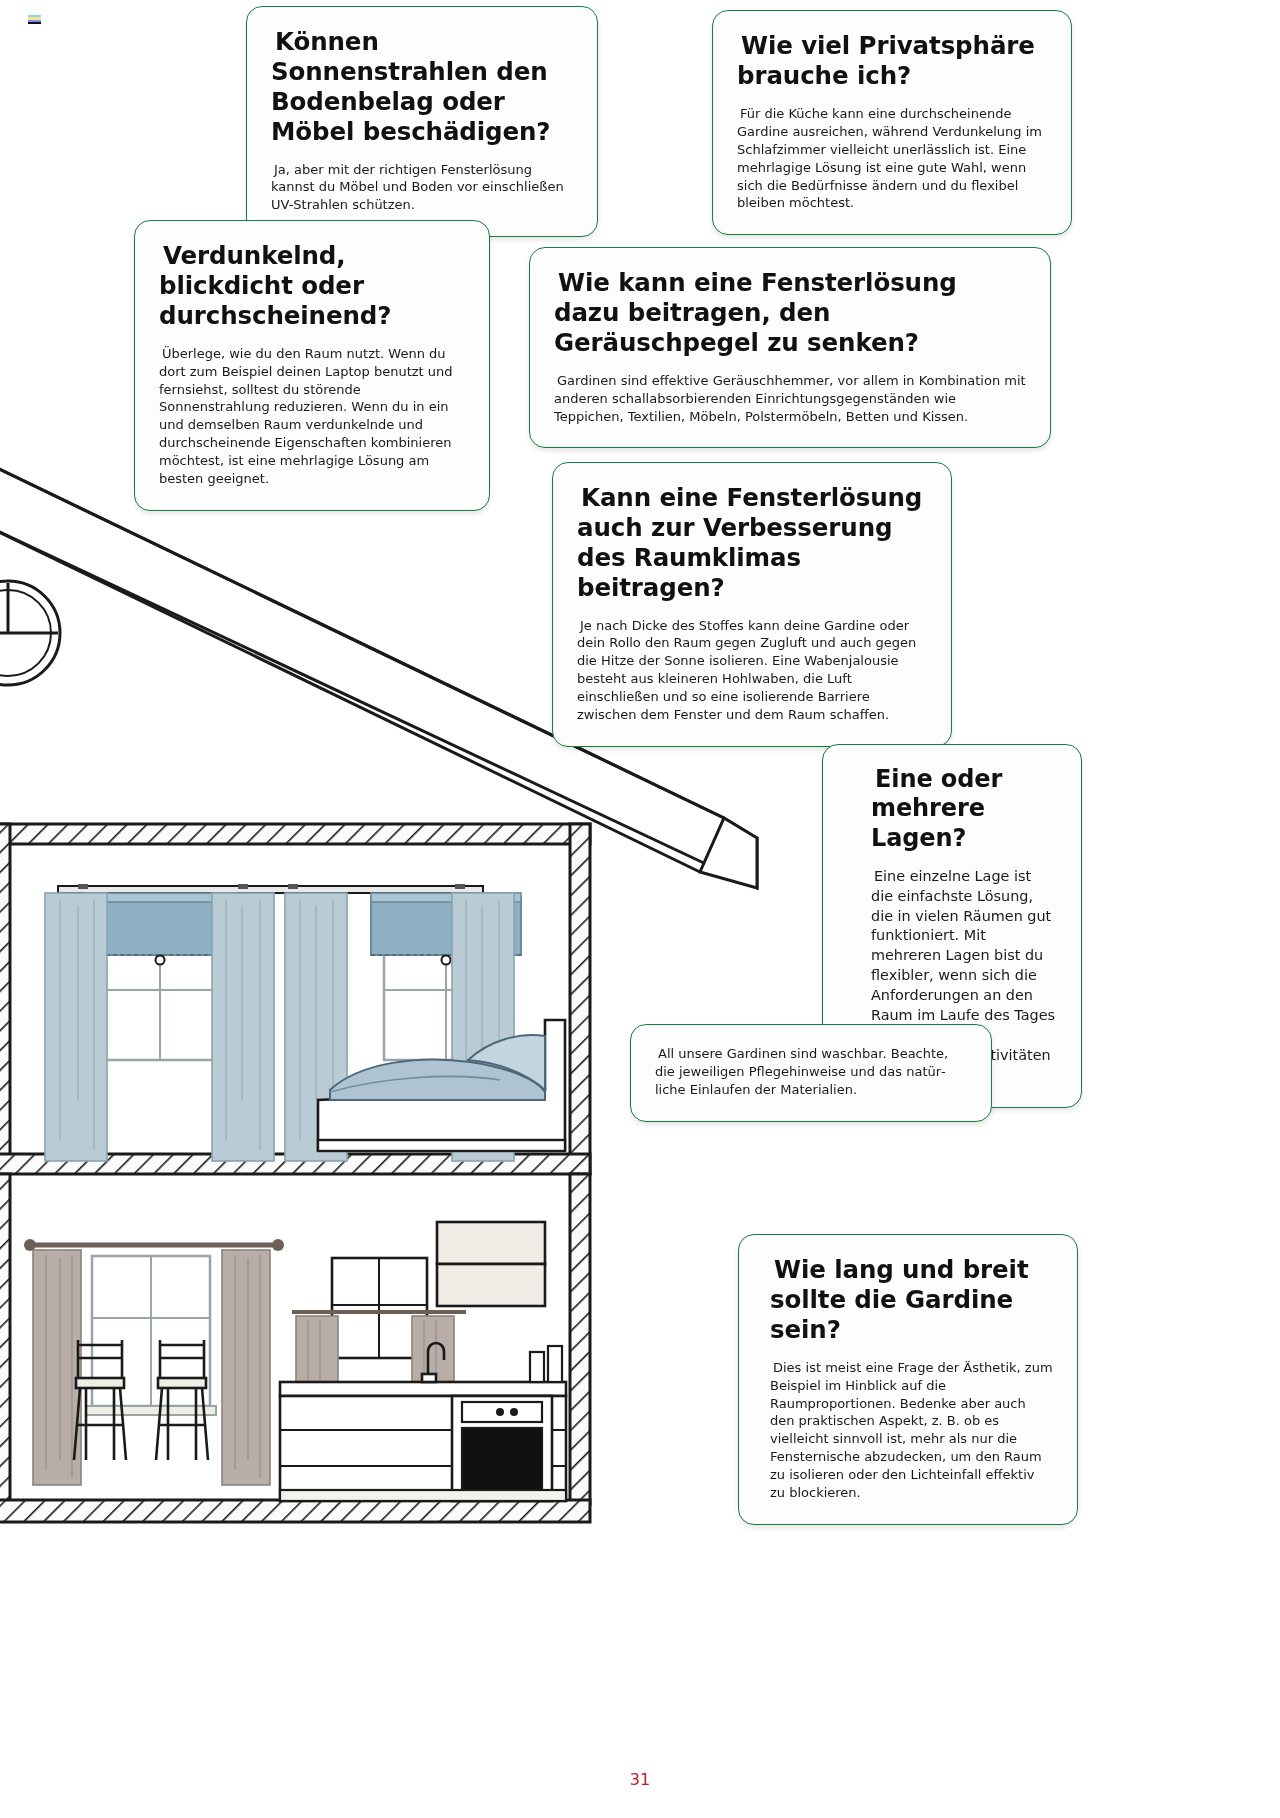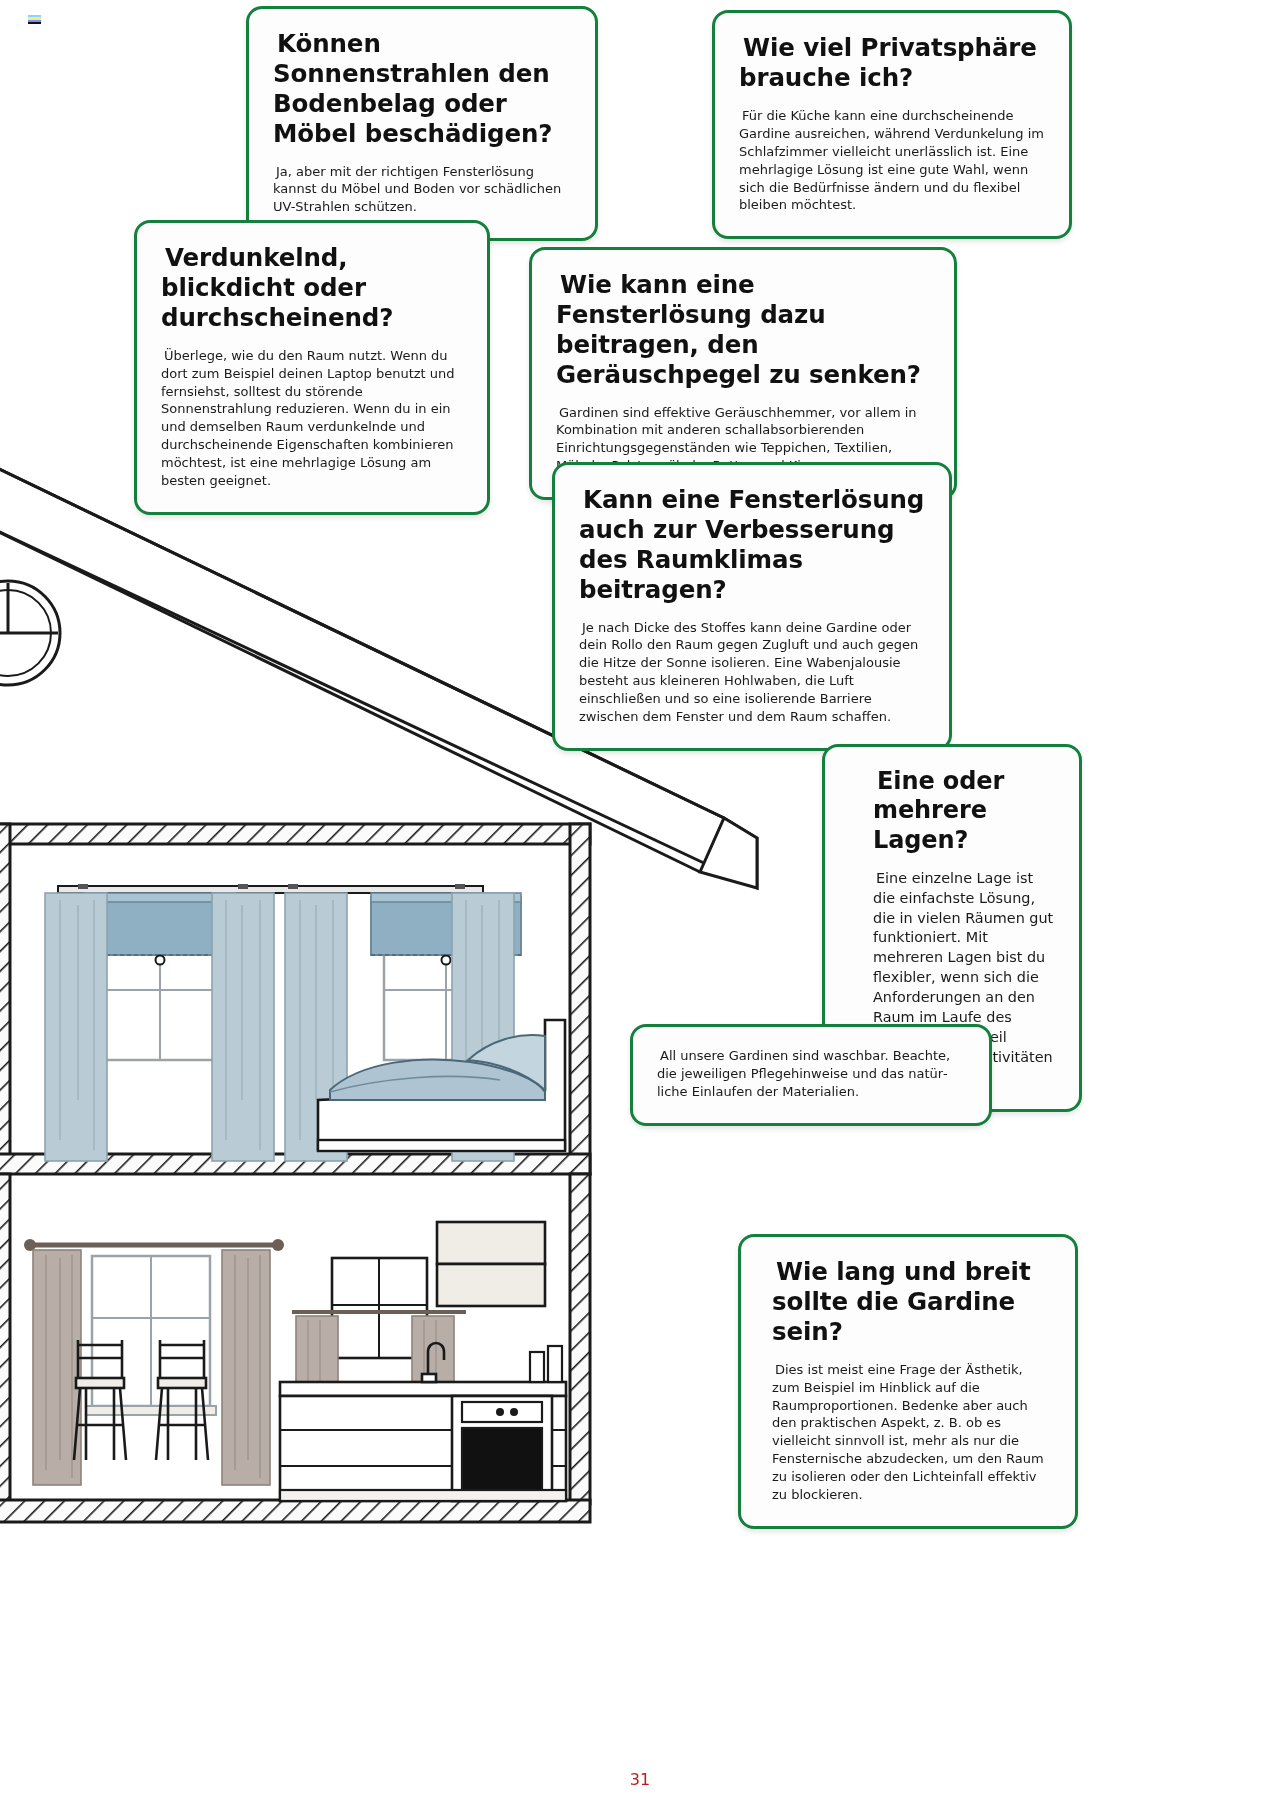--- a/index.html
+++ b/index.html
@@ -13,21 +13,21 @@
   }
   .page { position:absolute; inset:0; }
 
   
   .illus { position:absolute; left:0; top:0; width:1280px; height:1818px; }
 
   
   .card {
     position:absolute;
     background:#fdfdfd;
-    border:3px solid #15803d;
+    border:1px solid #15803d;
     border-radius:16px;
     box-shadow:0 3px 5px rgba(0,0,0,0.10);
     padding:20px 24px 22px 24px;
   }
   .card h2 {
     margin:0 0 14px 0;
     font-family:"DejaVu Sans", sans-serif;
     font-weight:bold;
     font-size:24.5px;
     line-height:1.22;
@@ -41,21 +41,21 @@
     font-size:13px;
     line-height:1.38;
     color:#1a1a1a;
     text-indent:3px;
   }
 
   
   #card-uv        { left:246px;  top:6px;   width:352px; }
   #card-privacy   { left:712px;  top:10px;  width:360px; }
   #card-opacity   { left:134px;  top:220px; width:356px; }
-  #card-noise     { left:529px;  top:247px; width:428px; }
+  #card-noise     { left:529px;  top:247px; width:522px; }
   #card-climate   { left:552px;  top:462px; width:400px; }
   #card-layers    { left:822px;  top:744px; width:260px;padding-left:48px; }
   #card-cleaning  { left:630px;  top:1024px; width:362px; }
   #card-size      { left:738px;  top:1234px; width:340px;padding-left:31px; }
 
   #card-layers h2 { font-size:24px; }
   #card-layers p  { font-size:14.4px; }
 
   
   .pagenum {
@@ -278,21 +278,21 @@
       <circle cx="500" cy="1412" r="4" fill="#1a1a1a"></circle>
       <circle cx="514" cy="1412" r="4" fill="#1a1a1a"></circle>
       <rect x="462" y="1428" width="80" height="64" fill="#111111" stroke="#1a1a1a" stroke-width="2.2"></rect>
     </g>
 
     <rect x="280" y="1490" width="286" height="11" fill="#f4f2ef" stroke="#1a1a1a" stroke-width="2.2"></rect>
   </svg>
 
   <div class="card" id="card-uv">
     <h2>Können Sonnenstrahlen den Bodenbelag oder Möbel beschädigen?</h2>
-    <p>Ja, aber mit der richtigen Fensterlösung kannst du Möbel und Boden vor schädlichen UV-Strahlen schützen.</p>
+    <p>Ja, aber mit der richtigen Fensterlösung kannst du Möbel und Boden vor einschließen UV-Strahlen schützen.</p>
   </div>
 
   <div class="card" id="card-privacy">
     <h2>Wie viel Privatsphäre brauche ich?</h2>
     <p>Für die Küche kann eine durchscheinende Gardine ausreichen, während Verdunkelung im Schlafzimmer vielleicht unerlässlich ist. Eine mehrlagige Lösung ist eine gute Wahl, wenn sich die Bedürfnisse ändern und du flexibel bleiben möchtest.</p>
   </div>
 
   <div class="card" id="card-opacity">
     <h2>Verdunkelnd, blickdicht oder durchscheinend?</h2>
     <p>Überlege, wie du den Raum nutzt. Wenn du dort zum Beispiel deinen Laptop benutzt und fernsiehst, solltest du störende Sonnenstrahlung reduzieren. Wenn du in ein und demselben Raum verdunkelnde und durchscheinende Eigenschaften kombinieren möchtest, ist eine mehrlagige Lösung am besten geeignet.</p>

